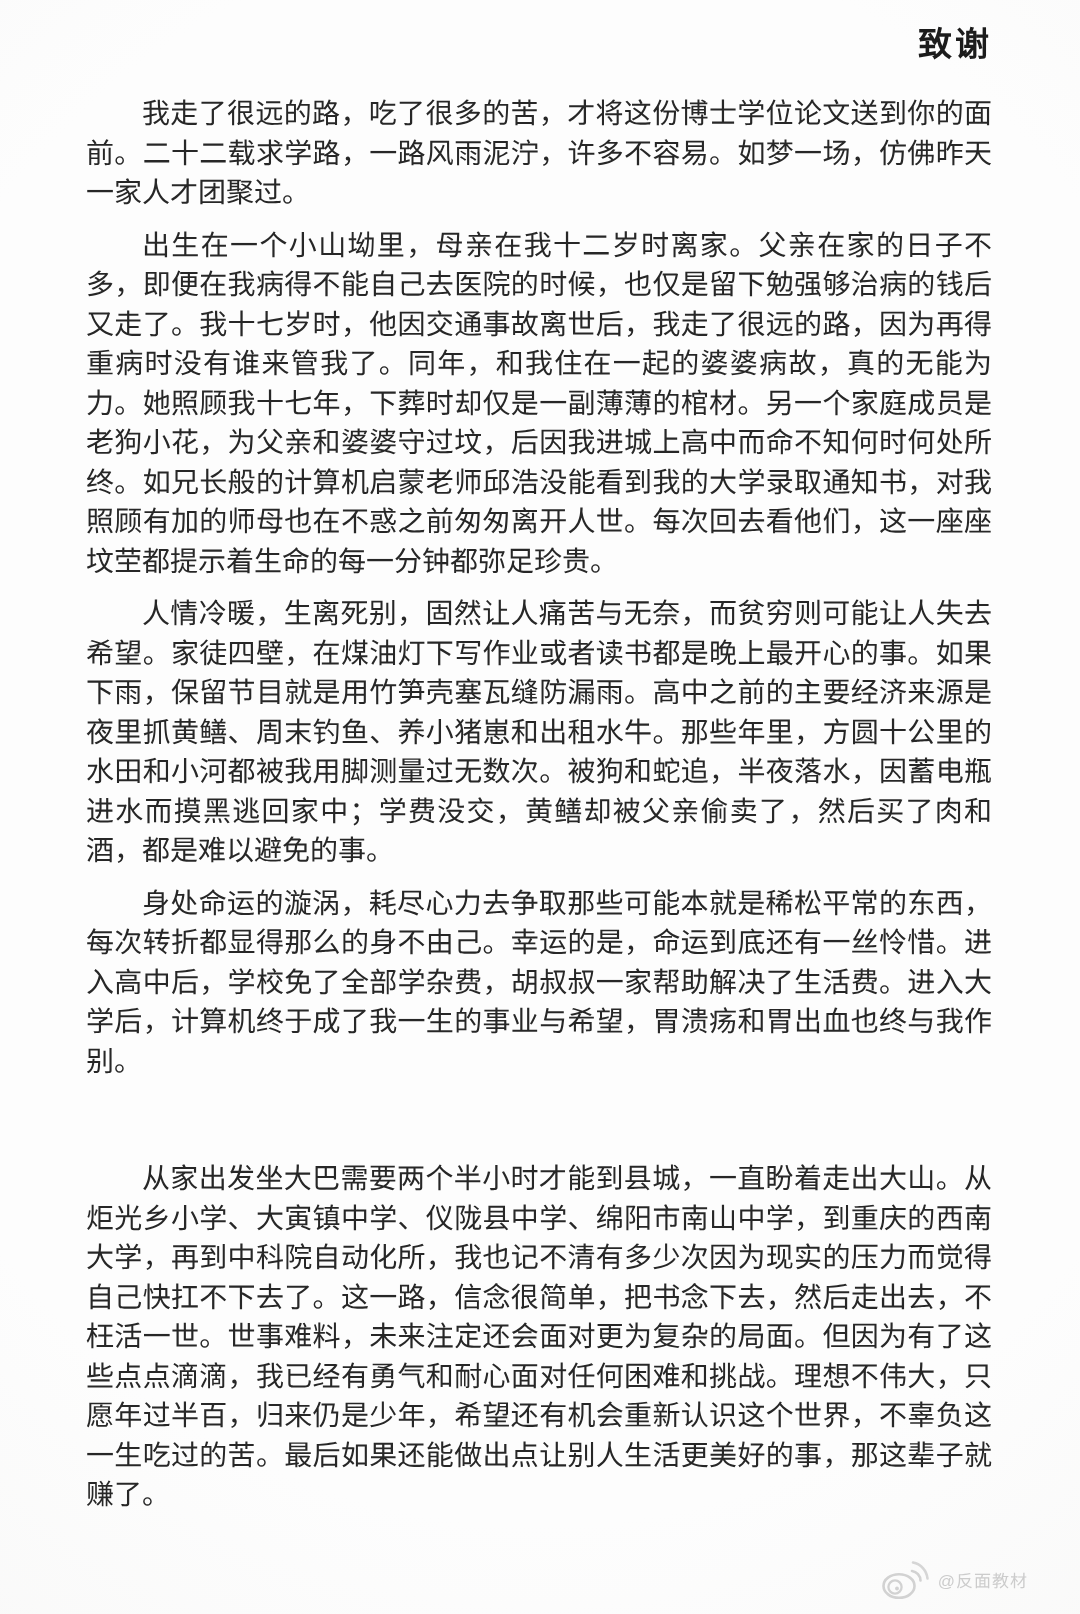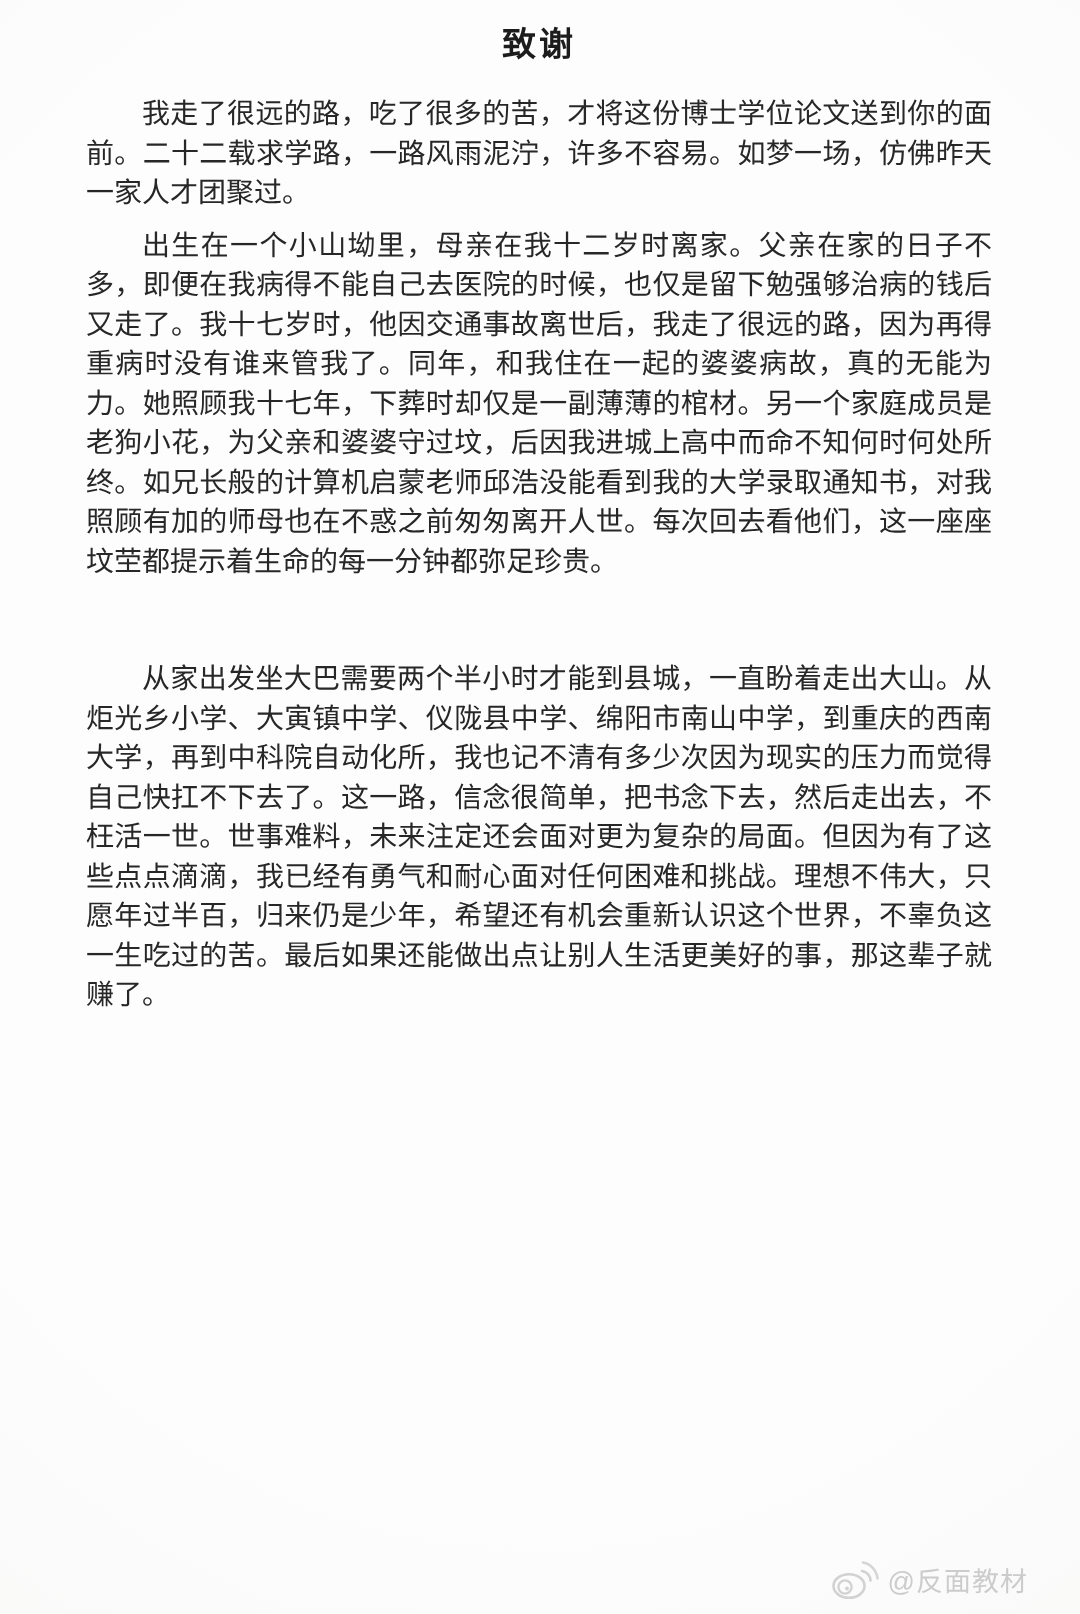--- a/index.html
+++ b/index.html
@@ -13,21 +13,21 @@
     height: 1614px;
     box-sizing: border-box;
     padding: 20px 88px 0 86px;
     overflow: hidden;
     background:
       radial-gradient(ellipse 120% 90% at 50% 45%, #fdfdfd 55%, #f5f5f4 100%);
     font-family: "Liberation Serif", "DejaVu Serif", serif;
   }
   .doc-title {
     margin: 0 0 26px 0;
-    text-align: center;
+    text-align: right;
     font-size: 34px;
     line-height: 48px;
     font-weight: 700;
     letter-spacing: 3px;
     color: #1c1c1c;
     font-family: "Liberation Sans", "DejaVu Sans", sans-serif;
   }
   .para {
     margin: 0 0 13px 0;
     font-size: 28px;
@@ -41,42 +41,44 @@
   .para.final {
     margin-top: 78px;
   }
   .watermark {
     position: absolute;
     right: 52px;
     bottom: 14px;
     display: flex;
     align-items: center;
     gap: 8px;
-    font-size: 27px;
+    font-size: 17px;
     letter-spacing: 1px;
     color: #cccccc;
     font-family: "Liberation Sans", "DejaVu Sans", sans-serif;
   }
   .watermark svg {
     display: block;
   }
 </style>
 </head>
 <body>
 
 <div class="page">
 
   <h1 class="doc-title">致谢</h1>
 
   <p class="para">我走了很远的路，吃了很多的苦，才将这份博士学位论文送到你的面前。二十二载求学路，一路风雨泥泞，许多不容易。如梦一场，仿佛昨天一家人才团聚过。</p>
 
   <p class="para">出生在一个小山坳里，母亲在我十二岁时离家。父亲在家的日子不多，即便在我病得不能自己去医院的时候，也仅是留下勉强够治病的钱后又走了。我十七岁时，他因交通事故离世后，我走了很远的路，因为再得重病时没有谁来管我了。同年，和我住在一起的婆婆病故，真的无能为力。她照顾我十七年，下葬时却仅是一副薄薄的棺材。另一个家庭成员是老狗小花，为父亲和婆婆守过坟，后因我进城上高中而命不知何时何处所终。如兄长般的计算机启蒙老师邱浩没能看到我的大学录取通知书，对我照顾有加的师母也在不惑之前匆匆离开人世。每次回去看他们，这一座座坟茔都提示着生命的每一分钟都弥足珍贵。</p>
 
+  <p class="para">人情冷暖，生离死别，固然让人痛苦与无奈，而贫穷则可能让人失去希望。家徒四壁，在煤油灯下写作业或者读书都是晚上最开心的事。如果下雨，保留节目就是用竹笋壳塞瓦缝防漏雨。高中之前的主要经济来源是夜里抓黄鳝、周末钓鱼、养小猪崽和出租水牛。那些年里，方圆十公里的水田和小河都被我用脚测量过无数次。被狗和蛇追，半夜落水，因蓄电瓶进水而摸黑逃回家中；学费没交，黄鳝却被父亲偷卖了，然后买了肉和酒，都是难以避免的事。</p>
 
 
+  <p class="para">身处命运的漩涡，耗尽心力去争取那些可能本就是稀松平常的东西，每次转折都显得那么的身不由己。幸运的是，命运到底还有一丝怜惜。进入高中后，学校免了全部学杂费，胡叔叔一家帮助解决了生活费。进入大学后，计算机终于成了我一生的事业与希望，胃溃疡和胃出血也终与我作别。</p>
 
   <p class="para final">从家出发坐大巴需要两个半小时才能到县城，一直盼着走出大山。从炬光乡小学、大寅镇中学、仪陇县中学、绵阳市南山中学，到重庆的西南大学，再到中科院自动化所，我也记不清有多少次因为现实的压力而觉得自己快扛不下去了。这一路，信念很简单，把书念下去，然后走出去，不枉活一世。世事难料，未来注定还会面对更为复杂的局面。但因为有了这些点点滴滴，我已经有勇气和耐心面对任何困难和挑战。理想不伟大，只愿年过半百，归来仍是少年，希望还有机会重新认识这个世界，不辜负这一生吃过的苦。最后如果还能做出点让别人生活更美好的事，那这辈子就赚了。</p>
 
   <div class="watermark">
     <span>
       <svg width="50" height="42" viewBox="0 0 50 42" fill="none">
         <path d="M32 13 a10 10 0 0 1 8.5 9.5" stroke="#d2d2d2" stroke-width="2.6" stroke-linecap="round"></path>
         <path d="M33 4.5 a18 18 0 0 1 14.5 16" stroke="#d6d6d6" stroke-width="2.6" stroke-linecap="round"></path>
         <ellipse cx="19" cy="28" rx="15.5" ry="11.8" stroke="#d2d2d2" stroke-width="2.6"></ellipse>
         <circle cx="15" cy="29" r="6.6" stroke="#d2d2d2" stroke-width="2.3"></circle>

